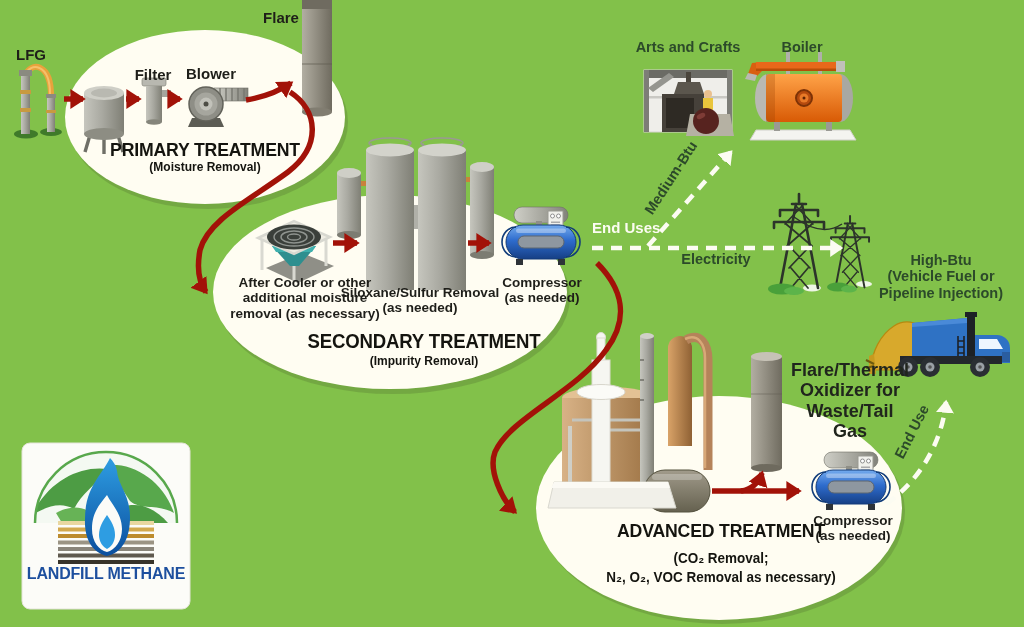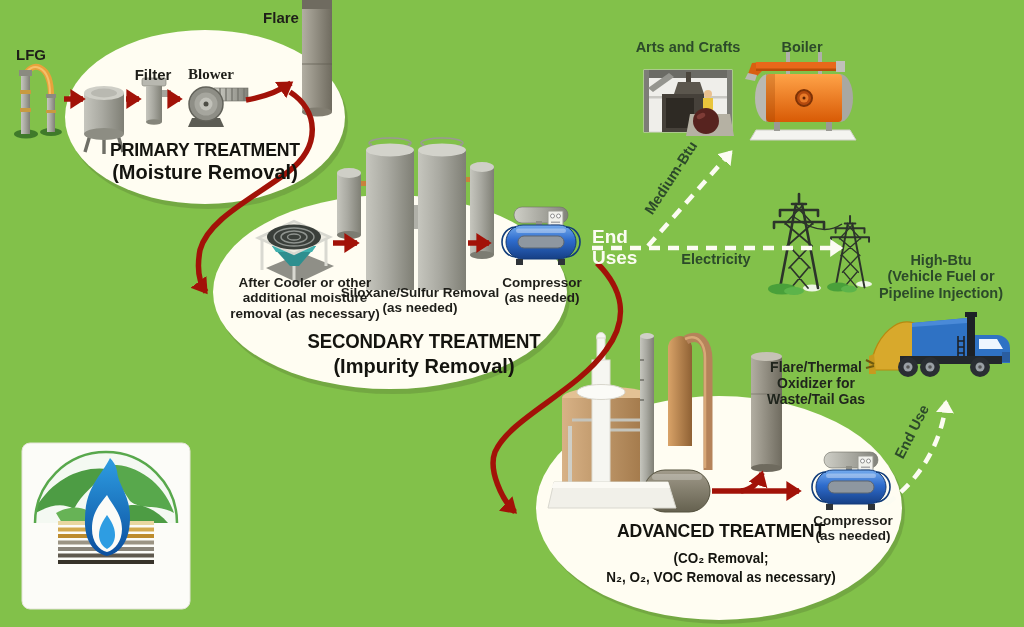--- a/index.html
+++ b/index.html
@@ -5,23 +5,23 @@
   html,body{margin:0;padding:0;}
   body{width:1024px;height:627px;position:relative;overflow:hidden;
        background:#82c14a;font-family:"Liberation Sans",sans-serif;}
   #stage{position:absolute;left:0;top:0;width:1024px;height:627px;}
   svg{position:absolute;left:0;top:0;}
   .lbl{position:absolute;text-align:center;white-space:pre-line;line-height:1.13;
        color:#1e1e19;font-weight:700;}
   .eq{font-size:15px;}              
   .inner{font-size:13.5px;}         
   .green{color:#2c4a2a;font-size:14.5px;}
-  .white{color:#fcfcf2;font-size:19px;margin-top:6px;}
+  .white{color:#fcfcf2;font-size:15px;}
   .title{font-size:19px;color:#14140f;letter-spacing:-.2px;}
-  .subtitle{font-size:20px;color:#14140f;}
+  .subtitle{font-size:12px;color:#14140f;}
   .cond{transform:scaleX(.93);transform-origin:center;}
   .rot{transform-origin:left bottom;white-space:nowrap;}
   .logoline{color:#1d4f9e;font-size:16px;letter-spacing:-.2px;}
 </style>
 </head>
 <body>
 
 <div id="stage">
 
 <svg width="1024" height="627" viewBox="0 0 1024 627">
@@ -347,21 +347,21 @@
   <g>
     <path d="M88,15 C80,32 63,44 63,76 C62,98 72,110 85,113 C99,110 108,97 108,74 C108,52 96,42 95,28 C94,22 91,18 88,15 Z" fill="url(#gFlame)"></path>
     <path d="M85,52 C77,62 70,70 70,86 C70,99 77,107 85,109 C93,107 100,98 100,86 C100,71 90,62 85,52 Z" fill="#fcfcf8"></path>
     <path d="M85,72 C81,78 77,84 77,92 C77,99 81,104 85,106 C89,104 93,99 93,92 C93,84 89,78 85,72 Z" fill="#2e9de2"></path>
   </g>
 </g>
 </svg>
 
 <div class="lbl eq" style="left:6px;top:47px;width:50px;">LFG</div>
 <div class="lbl eq" style="left:123px;top:59px;width:60px;margin-top:8px;">Filter</div>
-<div class="lbl eq" style="left:176px;top:66px;width:70px;font-family:Liberation Serif, serif;">Blower</div>
+<div class="lbl eq" style="left:176px;top:66px;width:70px;">Blower</div>
 <div class="lbl eq" style="left:251px;top:10px;width:60px;">Flare</div>
 <div class="lbl title cond" style="left:95px;top:139px;width:220px;">PRIMARY TREATMENT</div>
 <div class="lbl subtitle" style="left:95px;top:161px;width:220px;">(Moisture Removal)</div>
 
 <div class="lbl inner" style="left:205px;top:275px;width:160px;margin-left:20px;">After Cooler or other
 additional moisture
 removal (as necessary)</div>
 <div class="lbl inner" style="left:334px;top:274px;width:172px;margin-top:11px;">Siloxane/Sulfur Removal
 (as needed)</div>
 <div class="lbl inner" style="left:486px;top:275px;width:112px;">Compressor
@@ -372,23 +372,24 @@
 <div class="lbl white" style="left:592px;top:220px;width:80px;text-align:left;">End Uses</div>
 <div class="lbl green" style="left:676px;top:251px;width:80px;">Electricity</div>
 <div class="lbl green rot" style="left:655px;top:201px;transform:rotate(-57deg);">Medium-Btu</div>
 <div class="lbl green" style="left:628px;top:39px;width:120px;">Arts and Crafts</div>
 <div class="lbl green" style="left:752px;top:39px;width:100px;">Boiler</div>
 <div class="lbl green" style="left:861px;top:252px;width:160px;">High-Btu
 (Vehicle Fuel or
 Pipeline Injection)</div>
 <div class="lbl green rot" style="left:906px;top:445px;transform:rotate(-63deg);">End Use</div>
 
-<div class="lbl" style="left:754px;top:360px;width:124px;font-size:14px;color:#20251d;">Flare/Thermal
+<div class="lbl" style="left:788px;top:360px;width:124px;font-size:18px;color:#20251d;">Flare/Thermal
 Oxidizer for
 Waste/Tail Gas</div>
 <div class="lbl inner" style="left:797px;top:513px;width:112px;">Compressor
 (as needed)</div>
 <div class="lbl title cond" style="left:601px;top:520px;width:240px;">ADVANCED TREATMENT</div>
 <div class="lbl subtitle cond" style="left:571px;top:549px;width:300px;font-size:14.5px;line-height:1.3;">(CO₂ Removal;
 N₂, O₂, VOC Removal as necessary)</div>
 
+<div class="lbl logoline" style="left:22px;top:565px;width:168px;">LANDFILL METHANE</div>
 
 </div>
 
 </body></html>

